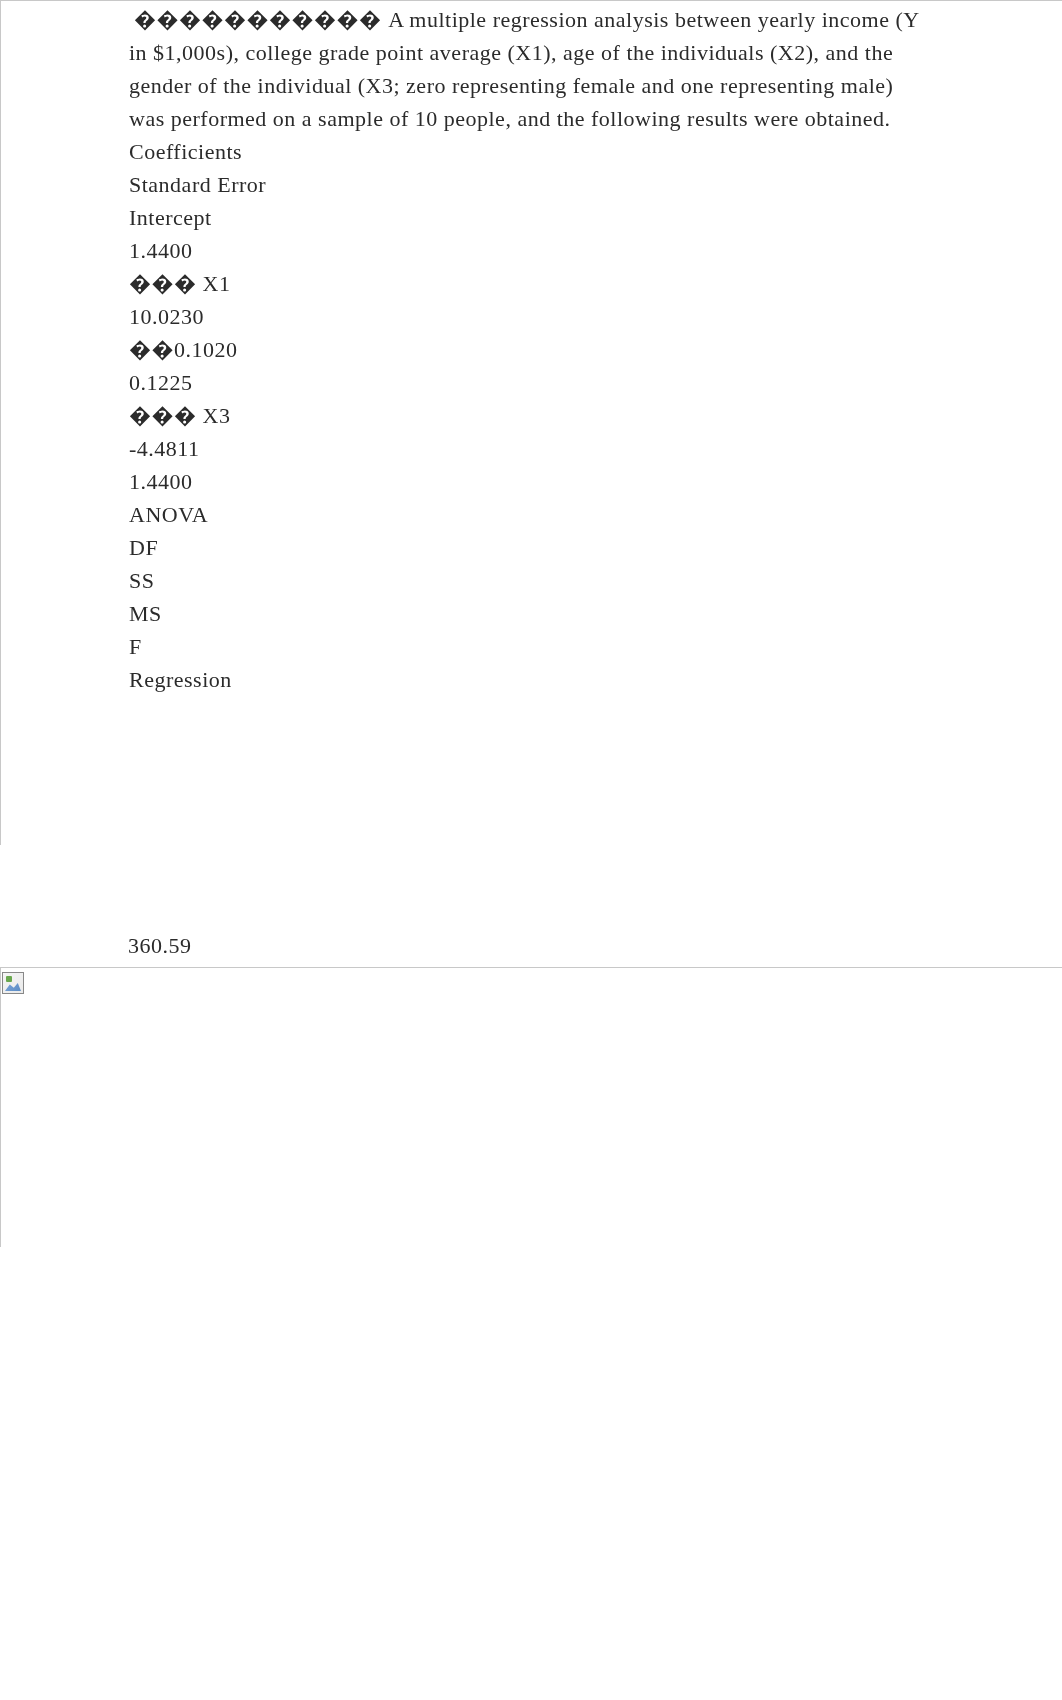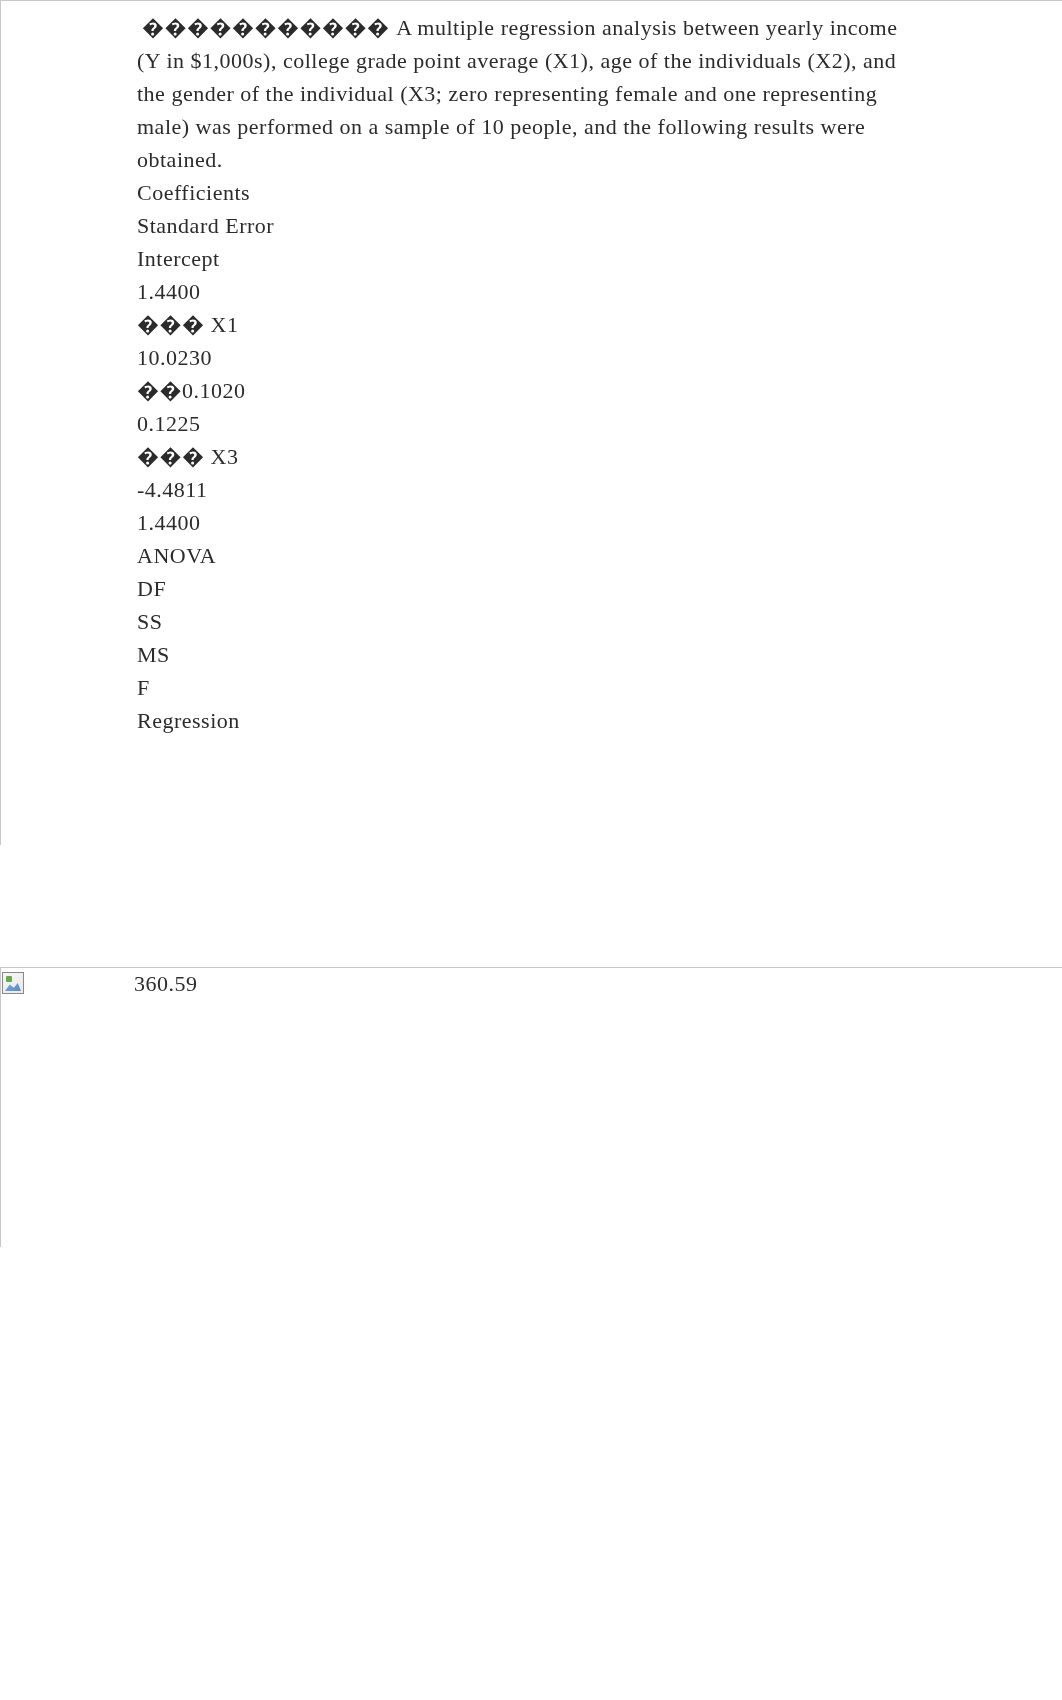--- a/index.html
+++ b/index.html
@@ -13,21 +13,21 @@
       line-height: 1.5;
       color: #2b2b2b;
       background: #ffffff;
       width: 1062px;
       height: 1700px;
       position: relative;
     }
     .content-frame {
       border-left: 1px solid #c8c8c8;
       border-top: 1px solid #c8c8c8;
-      padding: 8px;
+      padding: 0;
       height: 845px;
       width: 100%;
       overflow: hidden;
     }
     .text-block {
       padding: 0 128px;
       letter-spacing: 0.5px;
     }
     .intro {
       margin-top: 2px;
@@ -69,24 +69,23 @@
       position: absolute;
       bottom: 2px;
       left: 2px;
       right: 2px;
       height: 8px;
       background: linear-gradient(135deg, #7aa3d8 0%, #5b8cc4 100%);
       clip-path: polygon(0 100%, 30% 20%, 55% 60%, 80% 0, 100% 100%);
     }
     .second-value {
       position: absolute;
-      top: 967px;
+      top: 929px;
       left: 128px;
       letter-spacing: 0.5px;
-      margin-left: 6px;
     }
     .mojibake {
       font-family: Arial, sans-serif;
     }
   </style>
 </head>
 <body>
 
 <div class="content-frame">
   <div class="text-block">

